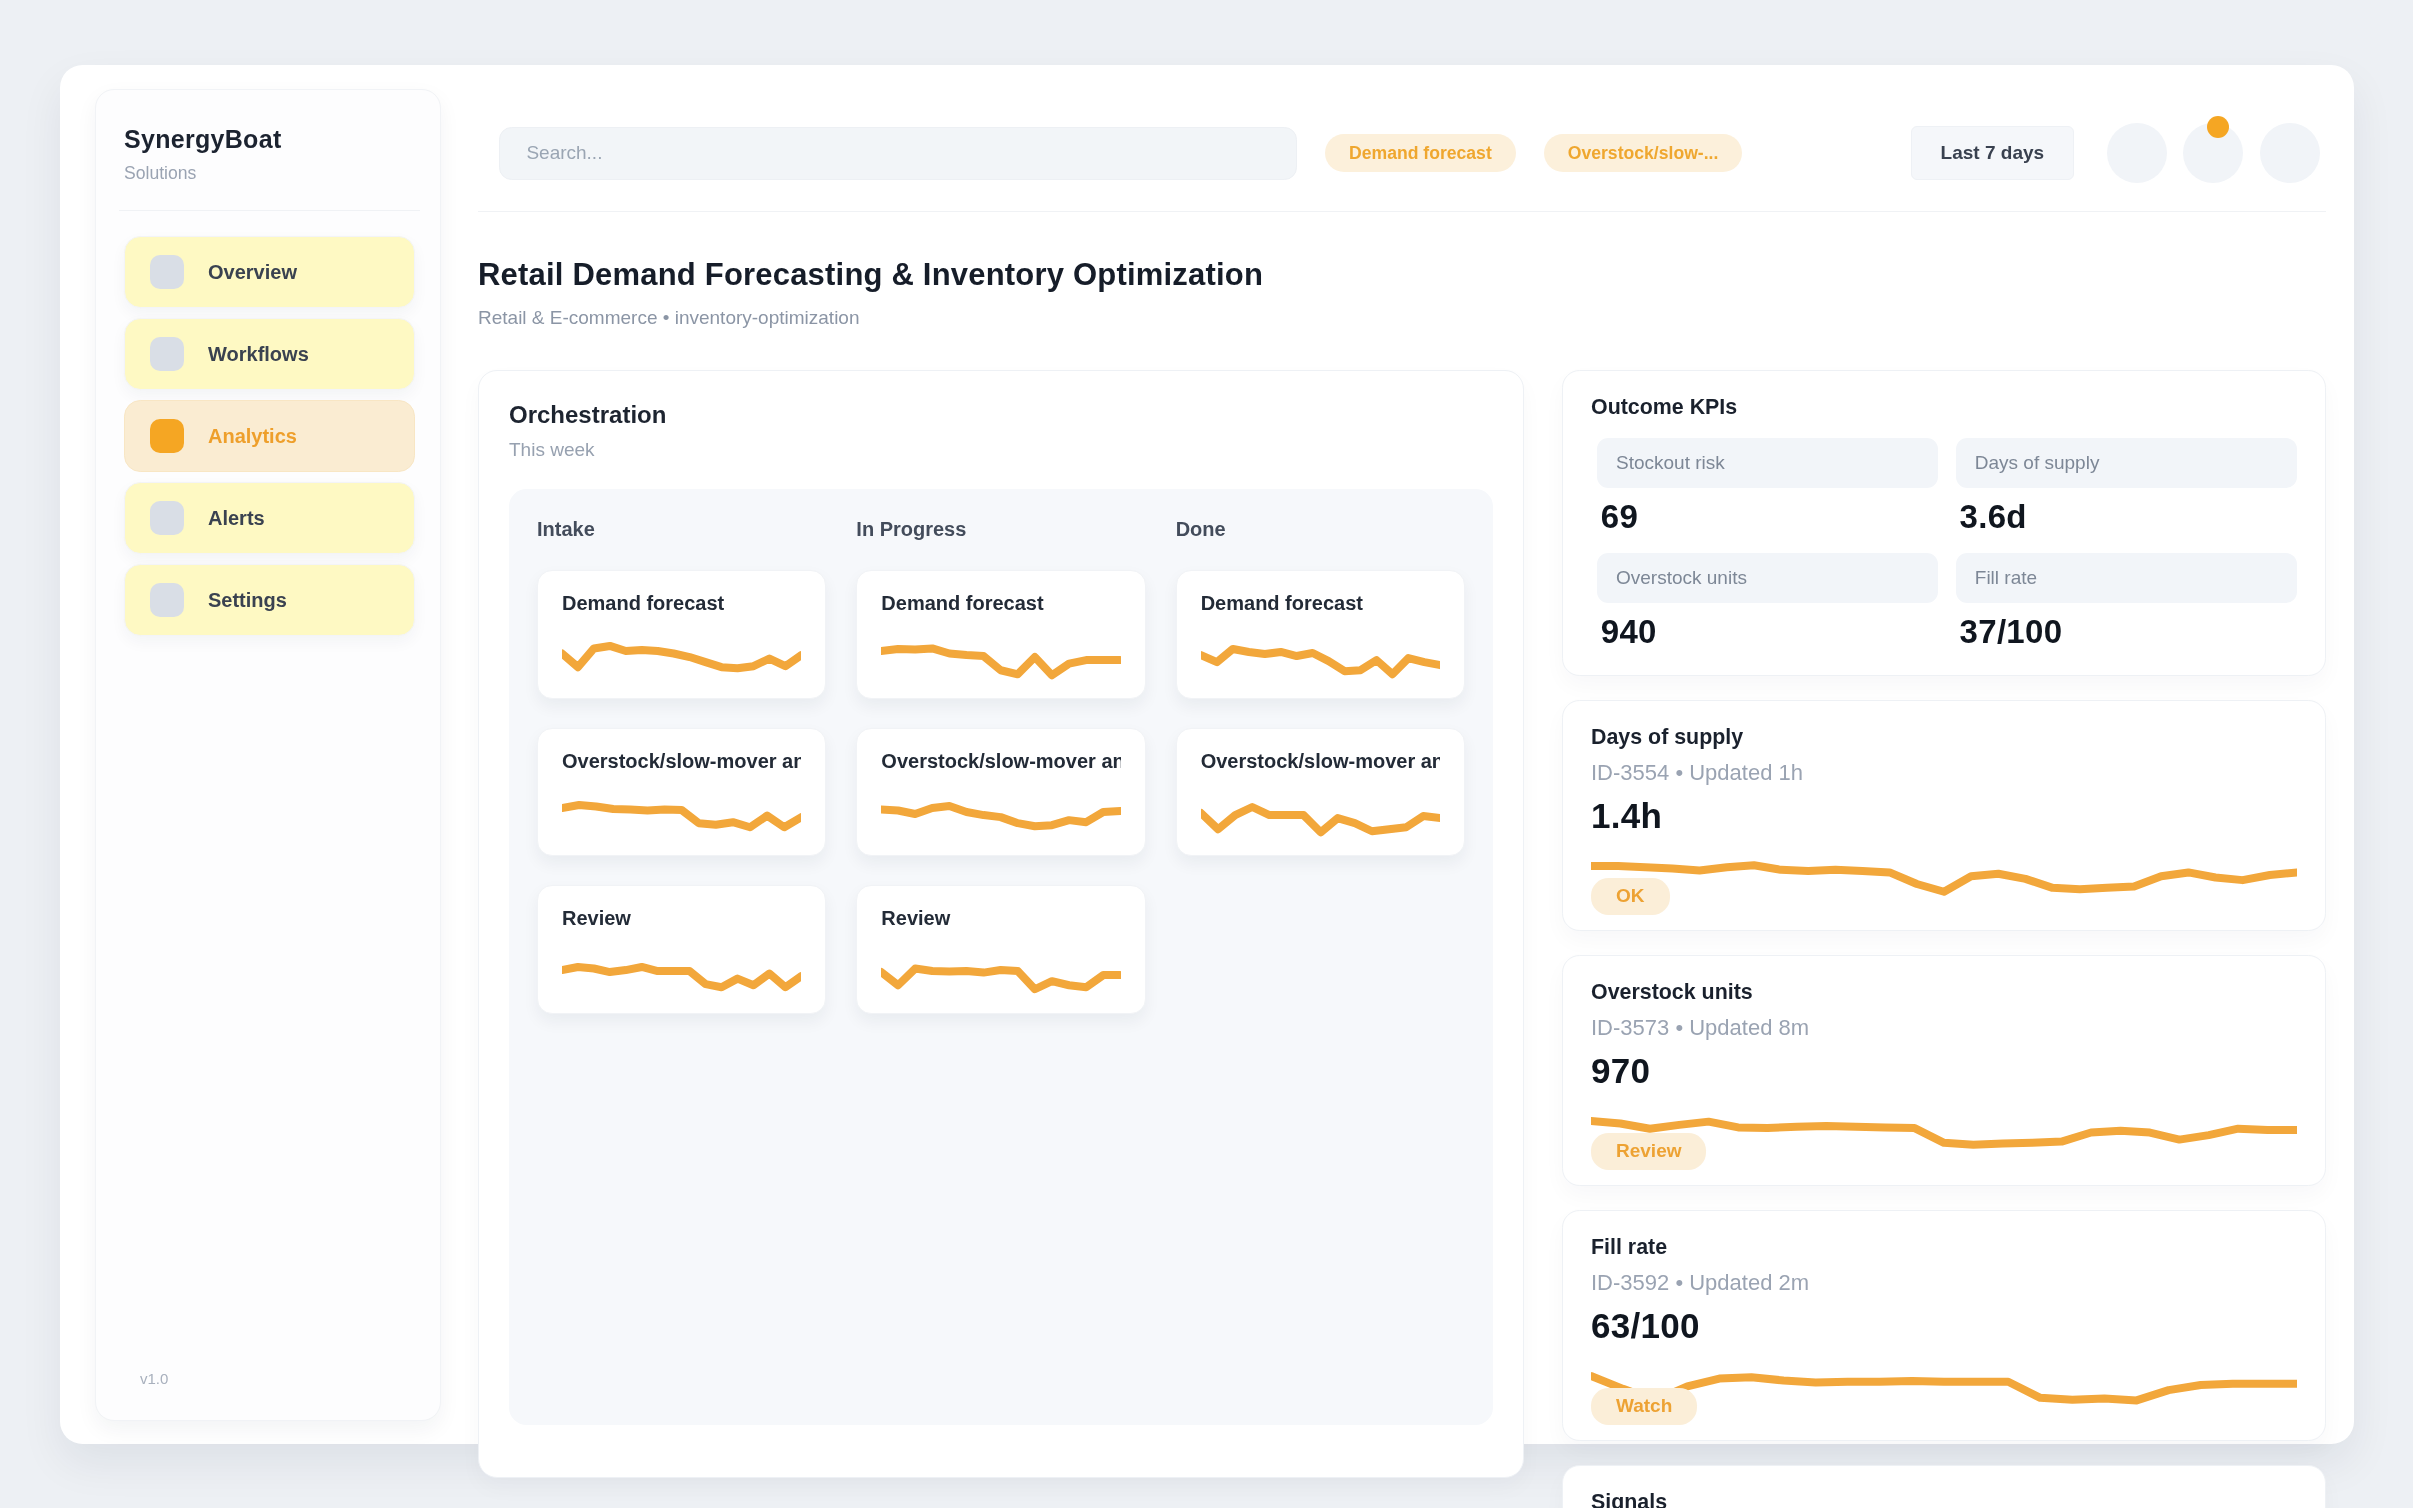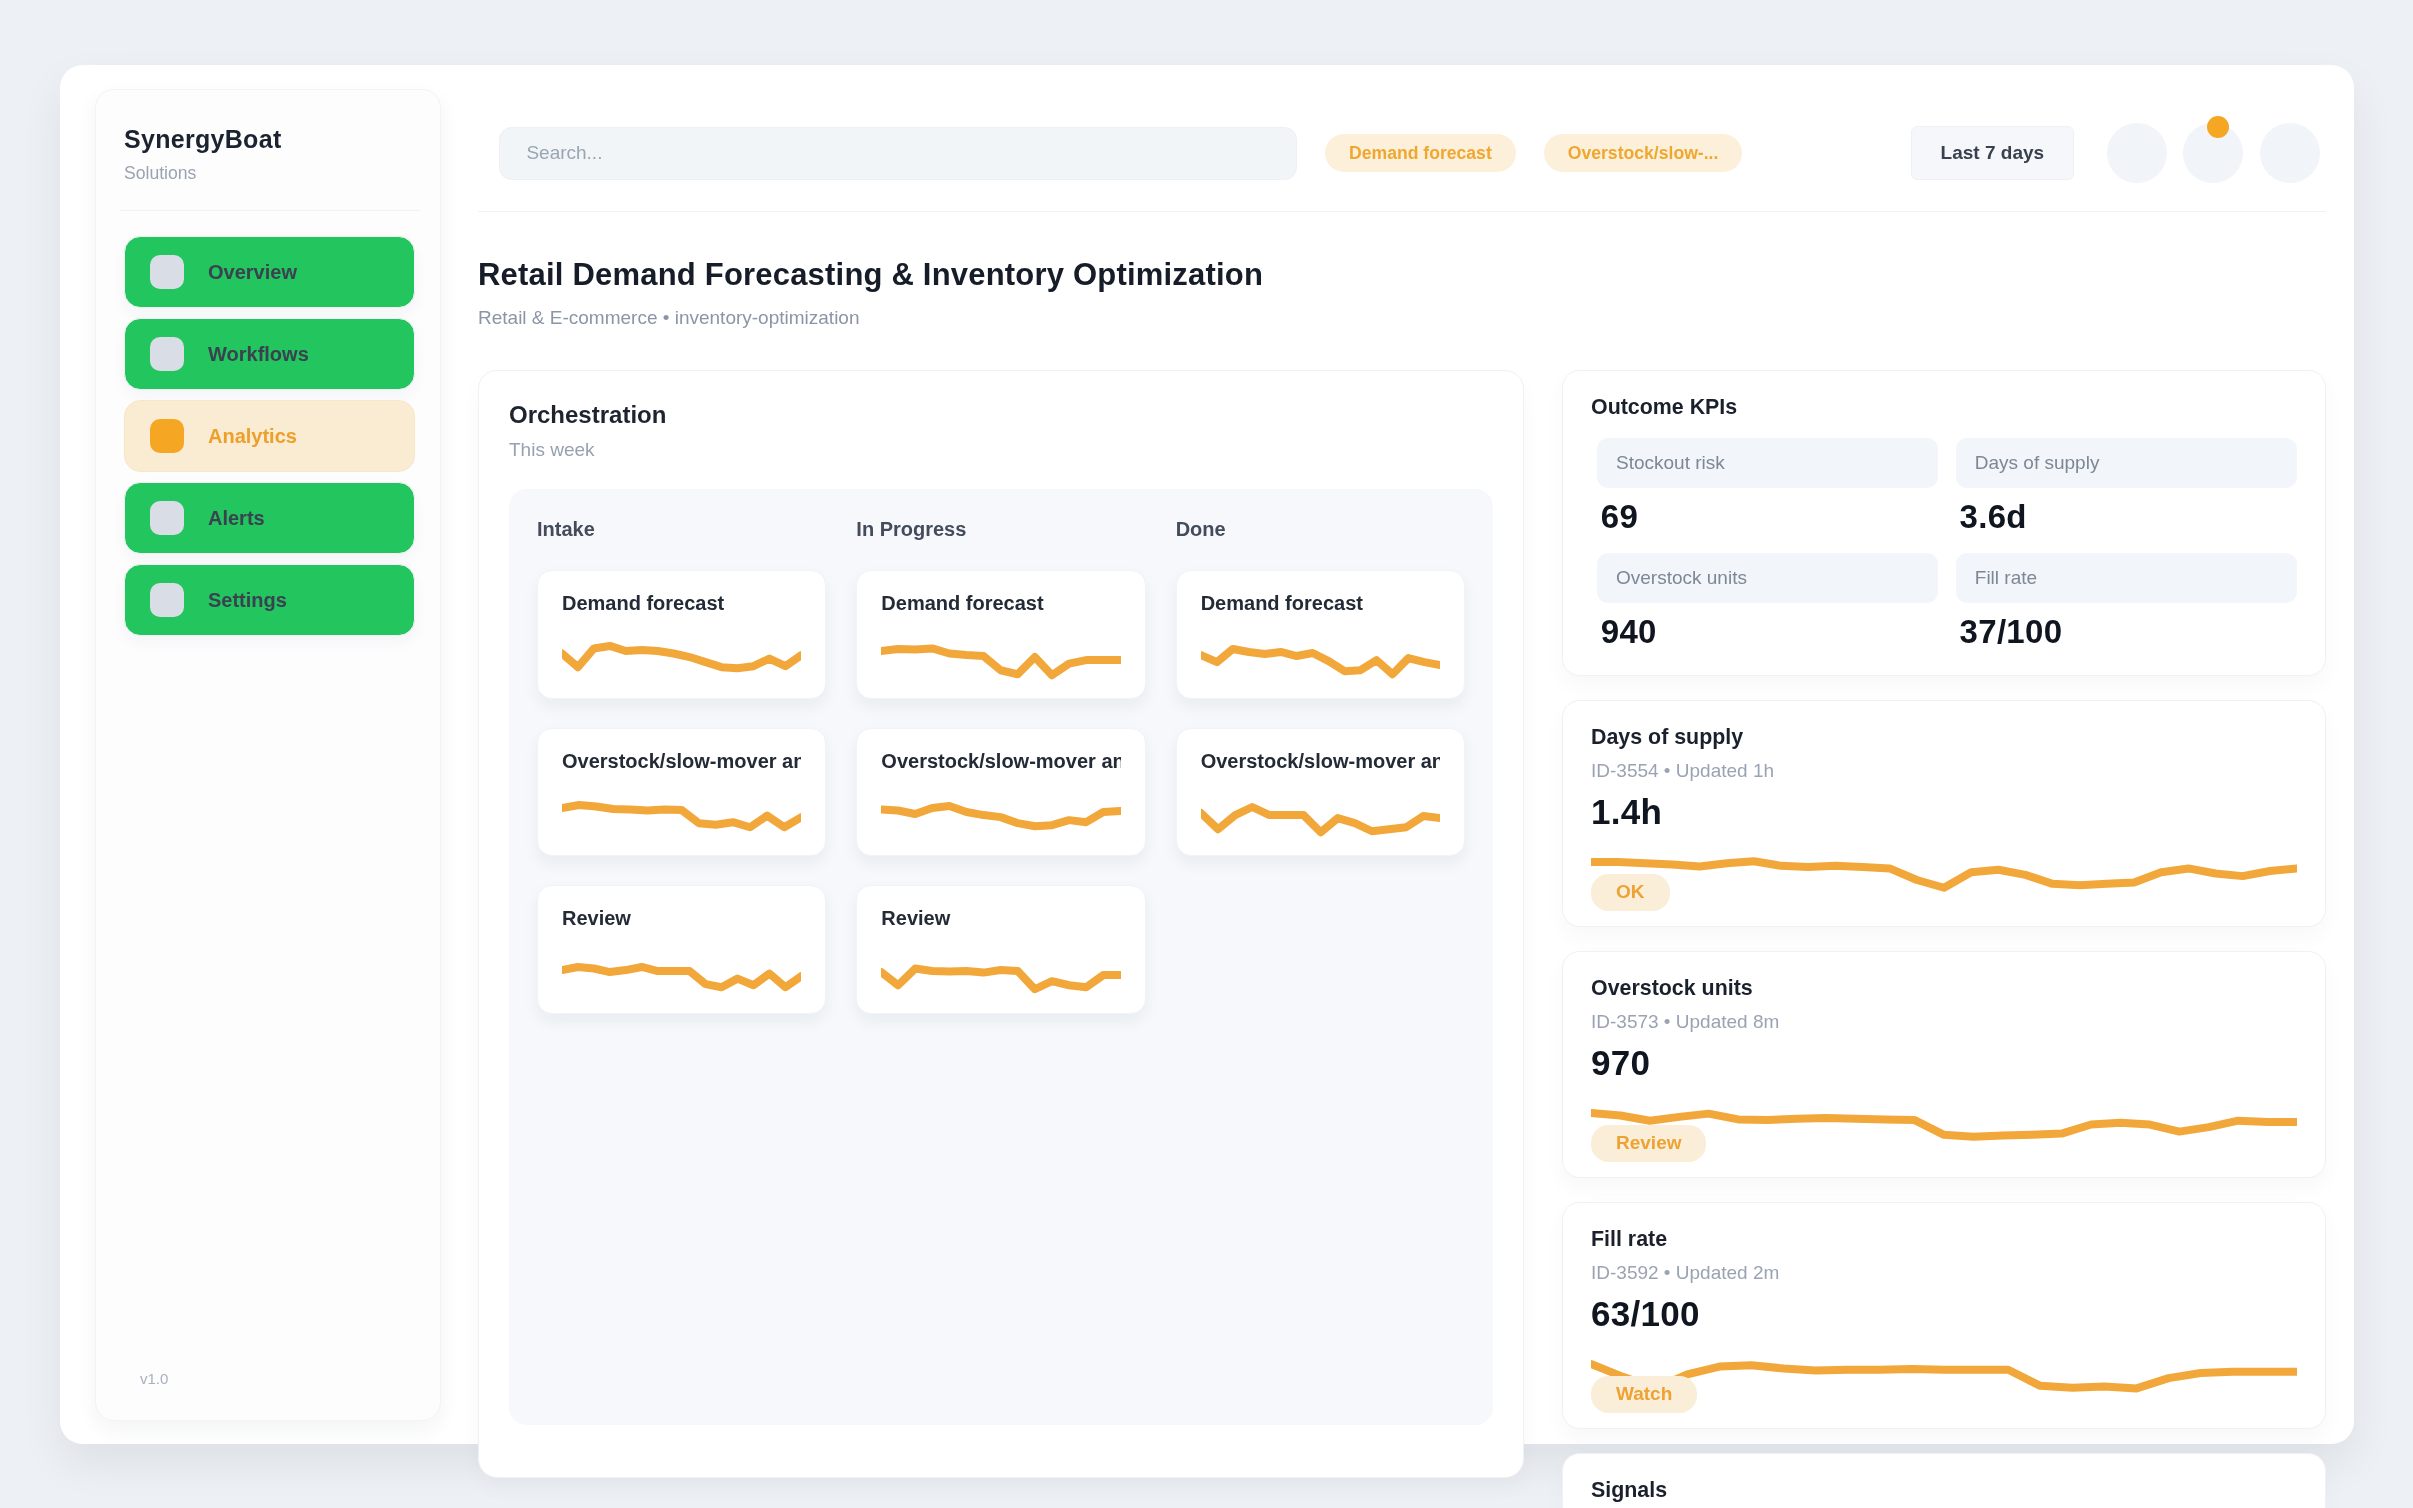--- a/index.html
+++ b/index.html
@@ -22,21 +22,21 @@
     background:#fdfdfe; border:1.3px solid #f1f3f6; border-radius:19px;
     box-shadow:0 8.8px 21.4px rgba(25,35,60,.05);
     padding:35px 25px 30px 28px;
   }
   .brand { font-size:25px; font-weight:bold; color:#1c2330; letter-spacing:0.3px; }
   .brand-sub { font-size:17.6px; color:#9aa3b2; margin-top:8.8px; }
   .side-divider { border-bottom:1.3px solid #f0f2f5; margin:26.4px -5px 25px -5px; }
   .nav-item {
     display:flex; align-items:center; gap:24px;
     height:72px; padding:0 25px; margin-bottom:10px;
-    background:#22c55e; border:0.6px solid #f3f4f7; border-radius:16.3px;
+    background:#fef9c3; border:0.6px solid #f3f4f7; border-radius:16.3px;
     box-shadow:0 6.3px 15px rgba(25,35,60,.045);
     cursor:pointer;
   }
   .nav-icon { width:34px; height:34px; border-radius:10px; background:#d9dee6; flex:0 0 auto; }
   .nav-label { font-size:20px; font-weight:bold; color:#3a4250; }
   .nav-item.active { background:#faecd2; border-color:#f8e6c4; box-shadow:none; }
   .nav-item.active .nav-icon { background:#f5a623; }
   .nav-item.active .nav-label { color:#ee9f2b; }
   .version { position:absolute; left:44px; bottom:33px; font-size:15px; color:#a8b0bd; }
   
@@ -101,21 +101,21 @@
     background:#fff; border:1.3px solid #eef1f5; border-radius:17.6px;
     padding:24px 28px 21.4px; box-shadow:0 10px 22.6px rgba(25,35,60,.03);
   }
   .rcard-title { font-size:21.4px; font-weight:bold; color:#1a212d; }
   .kpi-grid { display:grid; grid-template-columns:1fr 1fr; column-gap:17.6px; row-gap:15px; margin-top:17.6px;margin-left:6px; }
   .kpi-tile-label {
     background:#f2f5f9; border-radius:11.3px; padding:14px 19px;
     font-size:19px; color:#7d8796;
   }
   .kpi-value { font-size:33px; font-weight:bold; color:#10161f; margin:10px 0 2.5px 3.8px; letter-spacing:0.3px; }
-  .meta { font-size:19px; color:#9aa3b2; margin-top:10px; }
+  .meta { font-size:22px; color:#9aa3b2; margin-top:10px; }
   .big-value { font-size:35px; font-weight:bold; color:#10161f; margin-top:10px; letter-spacing:0.3px; }
   .spark-zone { position:relative; height:70px; margin-top:2.5px; }
   .spark-zone .spark { position:absolute; inset:0; }
   .badge {
     position:absolute; left:0; bottom:-6.3px; background:#fbeed8; color:#eda233;
     border-radius:17.6px; padding:7.5px 25px; font-size:19px; font-weight:bold;
   }
   .spark, .kspark { display:block; width:100%; }
 </style>
 </head>

